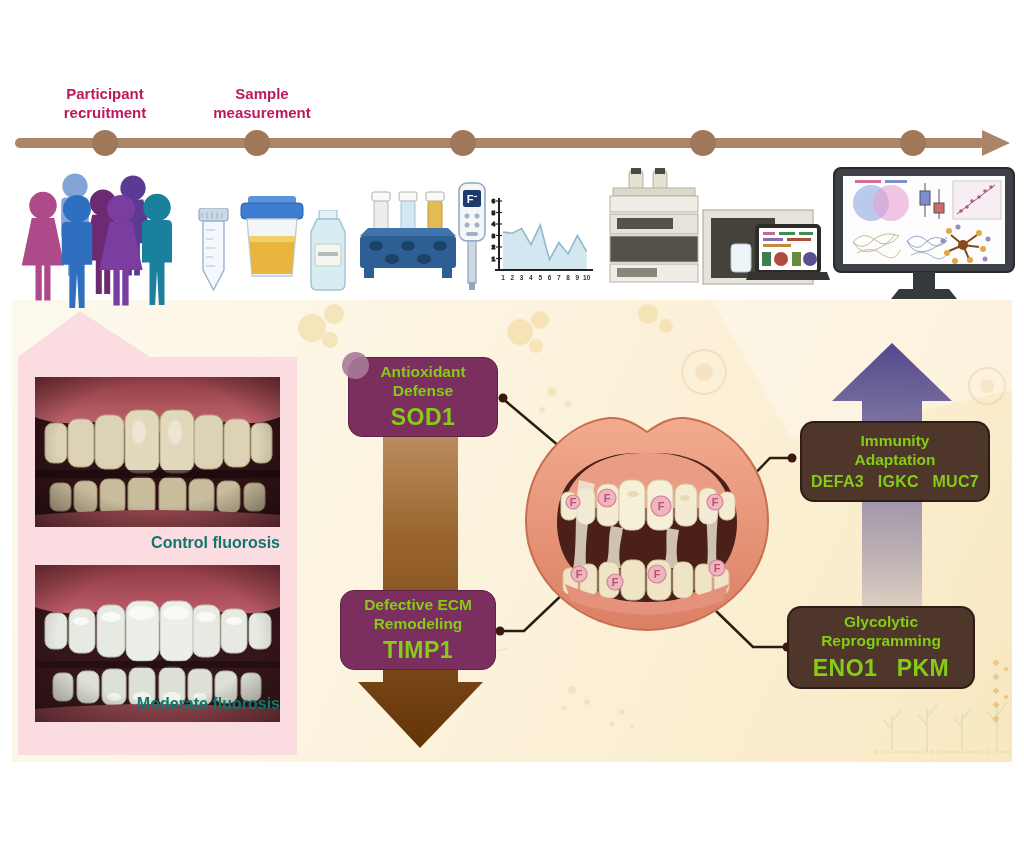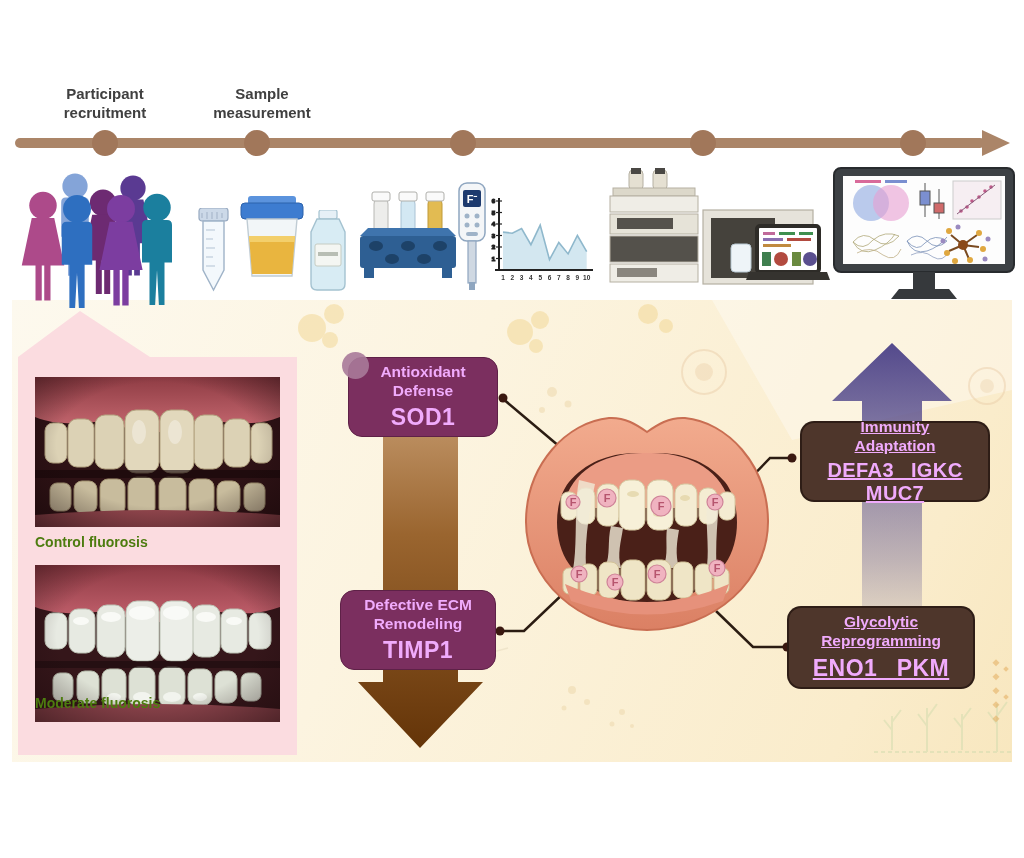--- a/index.html
+++ b/index.html
@@ -1,28 +1,28 @@
 <!DOCTYPE html>
 <html><head>
 <meta charset="utf-8">
 <style>
   html,body{margin:0;padding:0;background:#ffffff;font-family:"Liberation Sans",sans-serif;}
   #canvas{position:relative;width:1024px;height:858px;background:#ffffff;overflow:hidden;margin:0 auto;}
   .abs{position:absolute;}
   .tl-label{position:absolute;width:180px;transform:translateX(-50%);text-align:center;
-    font-weight:bold;font-size:15px;line-height:1.25;color:#404040;white-space:pre-line;}
+    font-weight:bold;font-size:15px;line-height:1.25;color:#be185d;white-space:pre-line;}
   .yellow-panel{position:absolute;left:12px;top:300px;width:1000px;height:462px;
     background:linear-gradient(115deg,#fdf9ee 0%,#fcf4e0 40%,#faeccb 85%,#f8e7bf 100%);}
-  .pink-caption{position:absolute;width:245px;text-align:left;font-weight:bold;
-    font-size:14px;color:#4d7c0f;}
-  .find-box{position:absolute;border-radius:14px;color:#f0abfc;text-align:center;
+  .pink-caption{position:absolute;width:245px;text-align:right;font-weight:bold;
+    font-size:16px;color:#0f766e;}
+  .find-box{position:absolute;border-radius:14px;color:#84cc16;text-align:center;
     display:flex;flex-direction:column;justify-content:center;align-items:center;
     padding:6px 8px;box-sizing:border-box;}
   .find-box.magenta{background:#7b2f5f;border:1.5px solid #5e2147;}
-  .find-box.brown{background:#4e362b;border:2px solid rgba(25,14,8,0.6);text-decoration:underline;}
+  .find-box.brown{background:#4e362b;border:2px solid rgba(25,14,8,0.6);}
   .find-title{font-weight:bold;font-size:15.5px;line-height:1.2;white-space:pre-line;}
   .find-genes{font-weight:bold;font-size:23px;margin-top:4px;word-spacing:0.55em;letter-spacing:0.02em;}
   .corner-dot{position:absolute;width:27px;height:27px;border-radius:50%;
     background:#a87a99;opacity:0.9;z-index:7;}
   svg text{font-family:"Liberation Sans",sans-serif;}
   .fl-tick{font-size:6.5px;fill:#333;text-anchor:middle;font-weight:bold;}
   .fl-ytick{font-size:6px;fill:#333;text-anchor:end;font-weight:bold;}
 </style>
 </head>
 <body>
@@ -310,21 +310,21 @@
 
   <div class="find-box magenta" style="left:340px;top:590px;width:156px;height:80px;z-index:6;justify-content:center;">
     <div class="find-title">Defective ECM
 Remodeling</div>
     <div class="find-genes">TIMP1</div>
   </div>
 
   <div class="find-box brown" style="left:800px;top:421px;width:190px;height:81px;z-index:6;">
     <div class="find-title">Immunity
 Adaptation</div>
-    <div class="find-genes" style="font-size:20px;">DEFA3 IGKC MUC7</div>
+    <div class="find-genes" style="font-size:16px;">DEFA3 IGKC MUC7</div>
   </div>
 
   <div class="find-box brown" style="left:787px;top:606px;width:188px;height:83px;z-index:6;">
     <div class="find-title">Glycolytic
 Reprogramming</div>
     <div class="find-genes">ENO1 PKM</div>
   </div>
 
   <svg class="abs" style="left:15px;top:156px;z-index:2;" width="170" height="152" viewBox="0 0 170 152">
     <defs>

